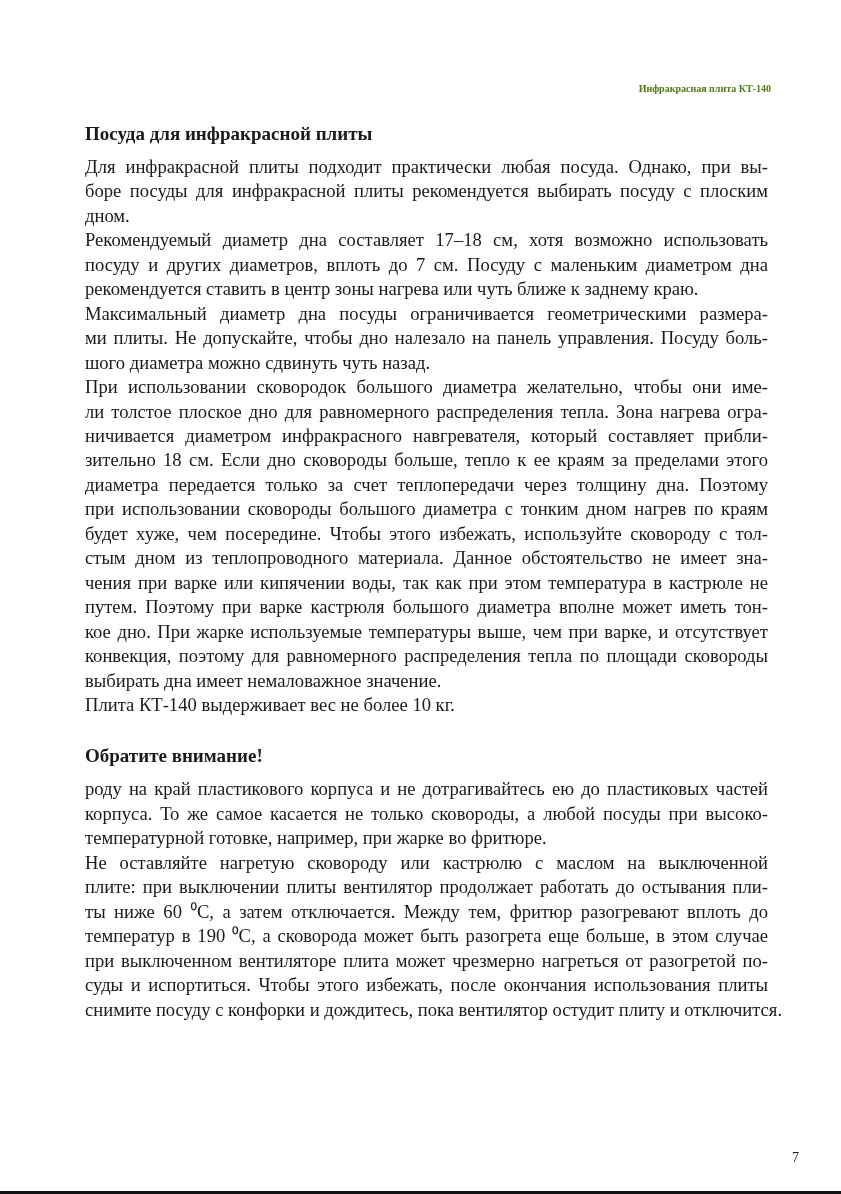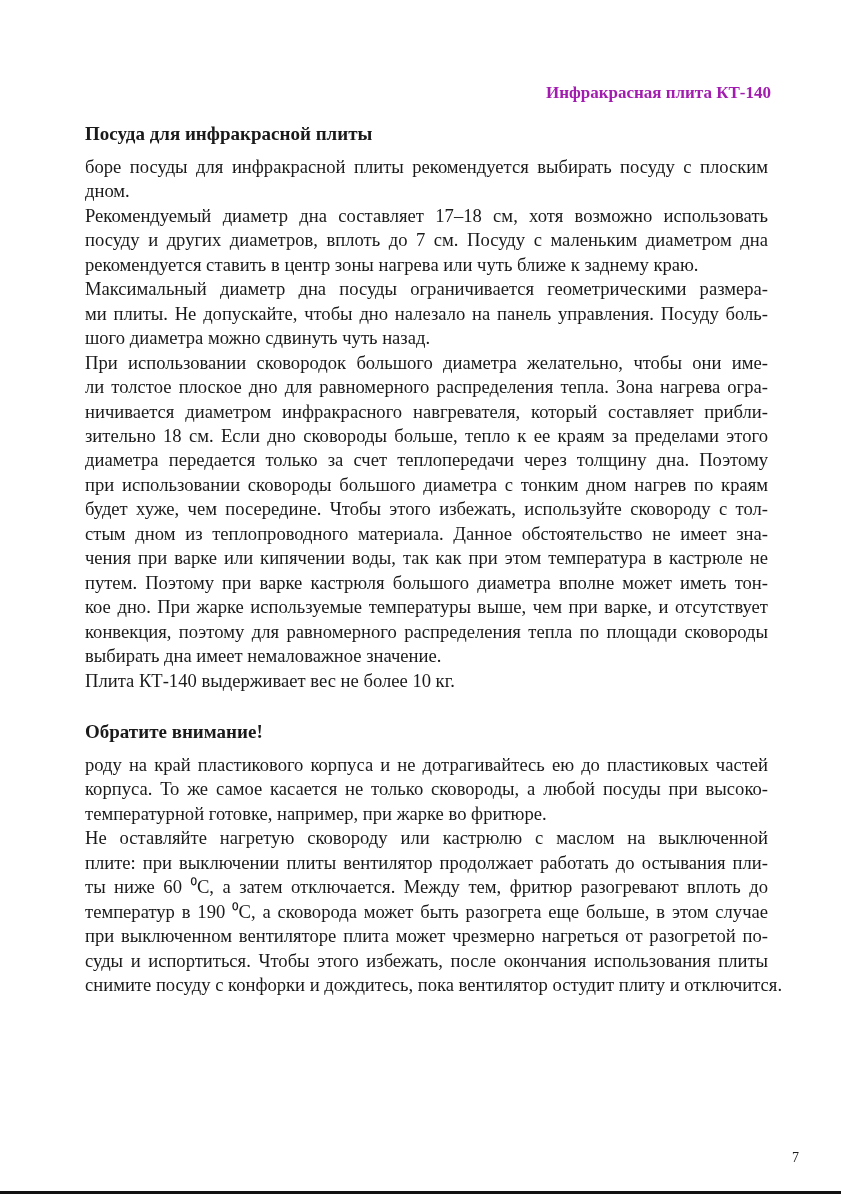--- a/index.html
+++ b/index.html
@@ -1,20 +1,20 @@
 <!DOCTYPE html>
 <html><head>
 <meta charset="utf-8">
 <style>
   html, body { margin: 0; padding: 0; background: #ffffff; }
   body { width: 841px; height: 1194px; position: relative; overflow: hidden; }
   .page { position: absolute; left: 0; top: 0; width: 841px; height: 1194px; background: #fff; }
   .running-head {
     position: absolute; right: 70px; top: 83px;
-    font-family: "Liberation Serif", serif; font-weight: bold; font-size: 17px; color: #a21caf;
+    font-family: "Liberation Serif", serif; font-weight: bold; font-size: 10px; color: #4d7c0f;
   }
   .content {
     position: absolute; left: 55px; top: 121px; width: 713px;
     font-family: "Liberation Serif", serif; font-size: 18.6px; line-height: 24.45px; color: #1a1a1a;
   }
   .content h2 {
     margin: 0 0 8px 0; padding-left: 30px;
     font-size: 19px; font-weight: bold; line-height: 26px;
   }
   .content p {
@@ -37,20 +37,21 @@
 </head>
 <body>
 
 <div class="page">
   <div class="running-head">Инфракрасная плита КТ-140</div>
 
   <div class="content">
     <h2>Посуда для инфракрасной плиты</h2>
     <div id="s1">
         <p>
+          <span class="line first">Для инфракрасной плиты подходит практически любая посуда. Однако, при вы-</span>
           <span class="line">боре посуды для инфракрасной плиты рекомендуется выбирать посуду с плоским</span>
           <span class="line last">дном.</span>
         </p>
         <p>
           <span class="line first">Рекомендуемый диаметр дна составляет 17–18 см, хотя возможно использовать</span>
           <span class="line">посуду и других диаметров, вплоть до 7 см. Посуду с маленьким диаметром дна</span>
           <span class="line last">рекомендуется ставить в центр зоны нагрева или чуть ближе к заднему краю.</span>
         </p>
         <p>
           <span class="line first">Максимальный диаметр дна посуды ограничивается геометрическими размера-</span>

